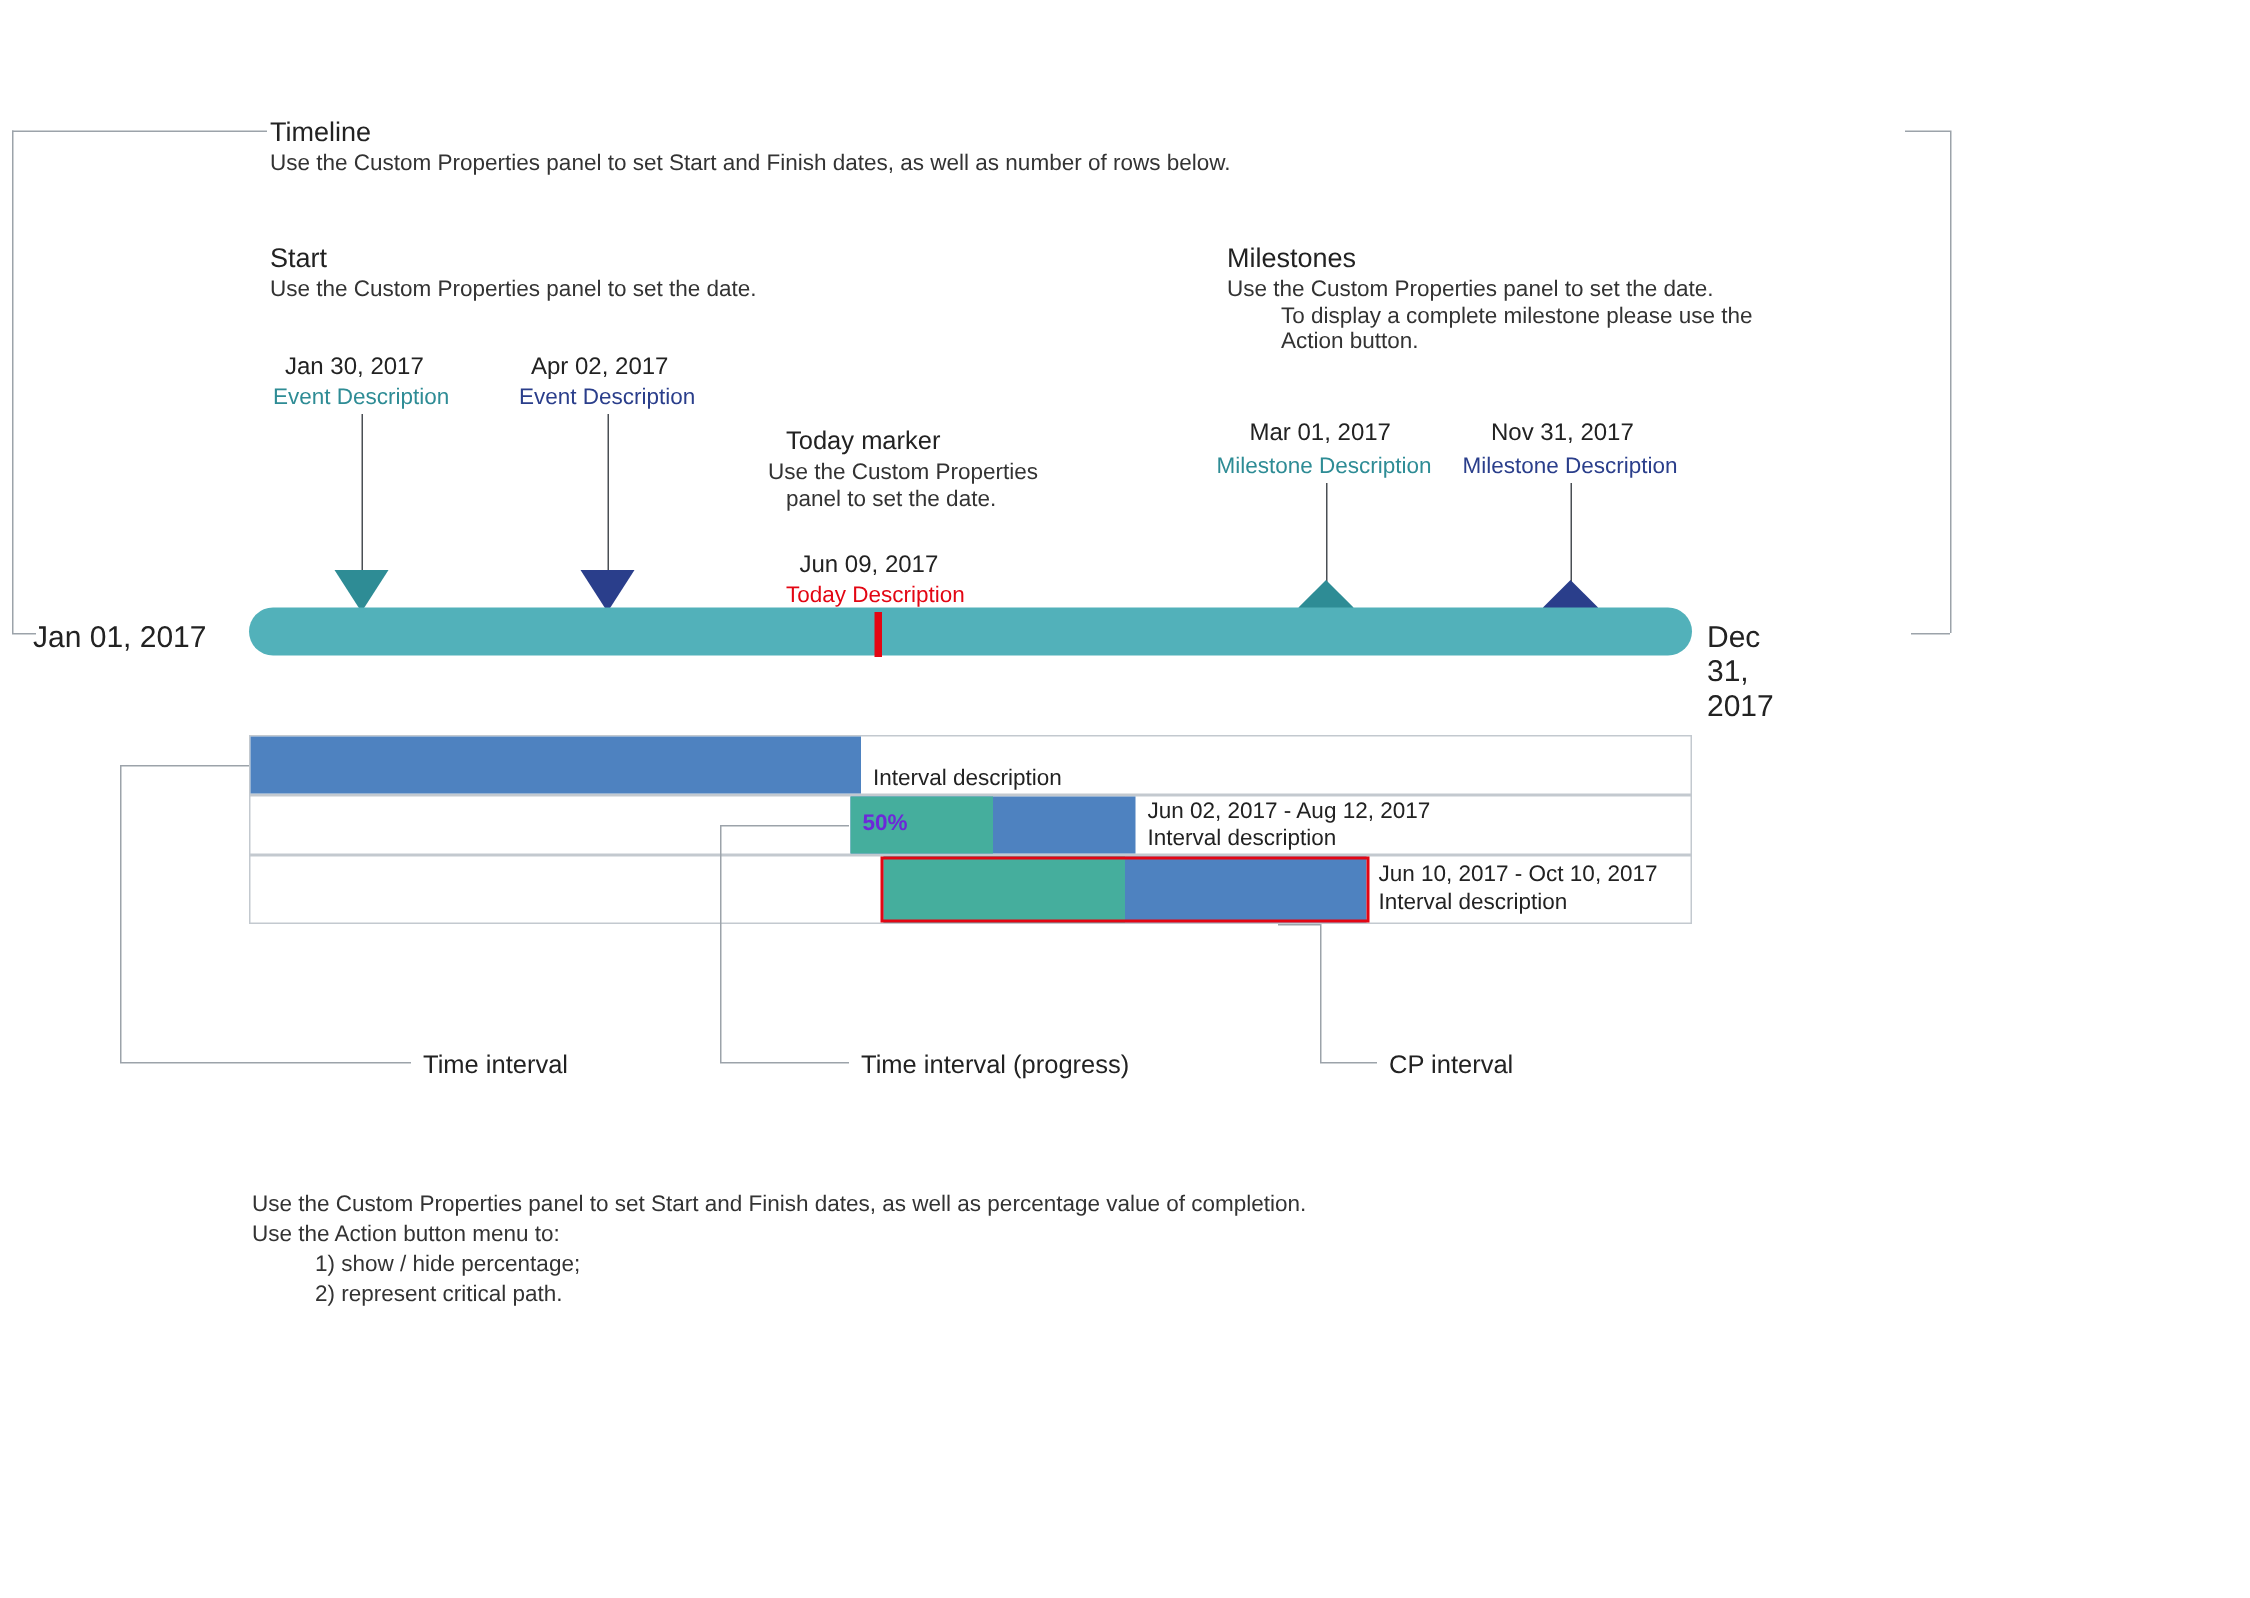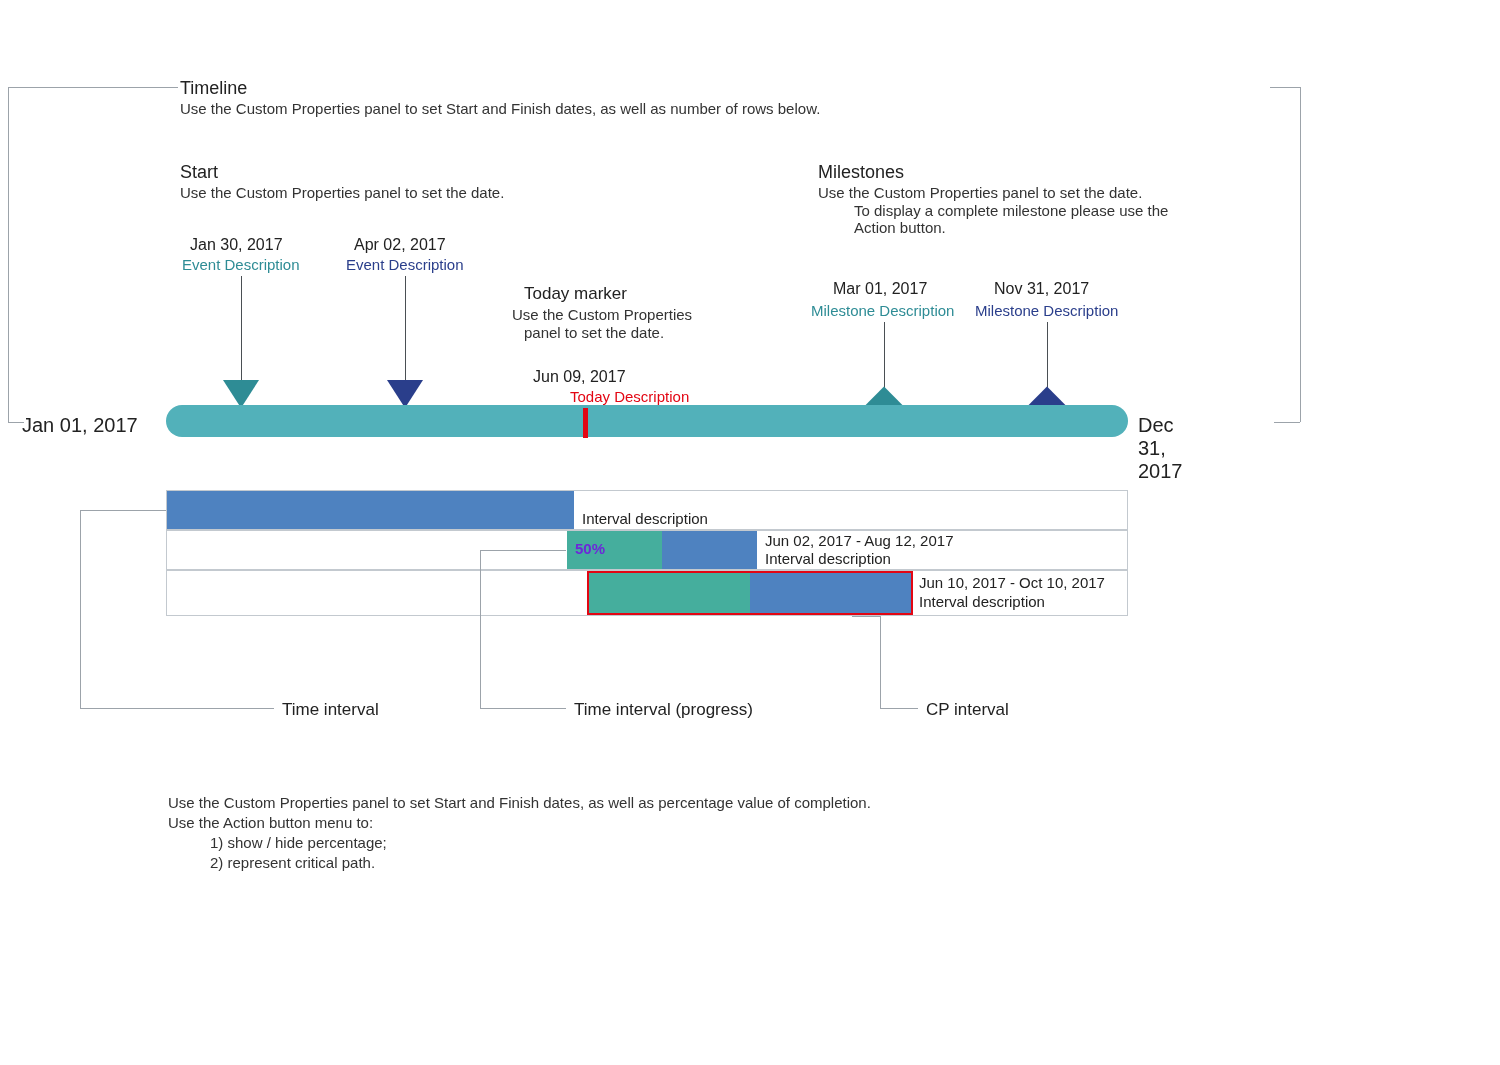--- a/index.html
+++ b/index.html
@@ -109,21 +109,21 @@
 
   <div class="abs" style="left:354px; top:236px; font-size:16px;">Apr 02, 2017</div>
   <div class="abs link-blue" style="left:346px; top:256px;">Event Description</div>
   <div class="vline thin" style="left:405px; top:276px; height:104px;"></div>
   <div class="tri-down tri-navy" style="left:387px; top:380px;"></div>
 
   <div class="abs" style="left:524px; top:284px; font-size:17px;">Today marker</div>
   <div class="abs sub" style="left:512px; top:306px;">Use the Custom Properties</div>
   <div class="abs sub" style="left:524px; top:324px;">panel to set the date.</div>
   <div class="abs" style="left:533px; top:368px; font-size:16px;">Jun 09, 2017</div>
-  <div class="abs today-red" style="left:524px; top:388px;margin-left:46px;">Today Description</div>
+  <div class="abs today-red" style="left:524px; top:388px;">Today Description</div>
 
   <div class="abs" style="left:833px; top:280px; font-size:16px;">Mar 01, 2017</div>
   <div class="abs link-teal" style="left:811px; top:302px;">Milestone Description</div>
   <div class="vline thin" style="left:884px; top:322px; height:70px;"></div>
   <div class="diamond teal" style="left:871px; top:392px;"></div>
 
   <div class="abs" style="left:994px; top:280px; font-size:16px;">Nov 31, 2017</div>
   <div class="abs link-blue" style="left:975px; top:302px;">Milestone Description</div>
   <div class="vline thin" style="left:1047px; top:322px; height:70px;"></div>
   <div class="diamond navy" style="left:1034px; top:392px;"></div>

